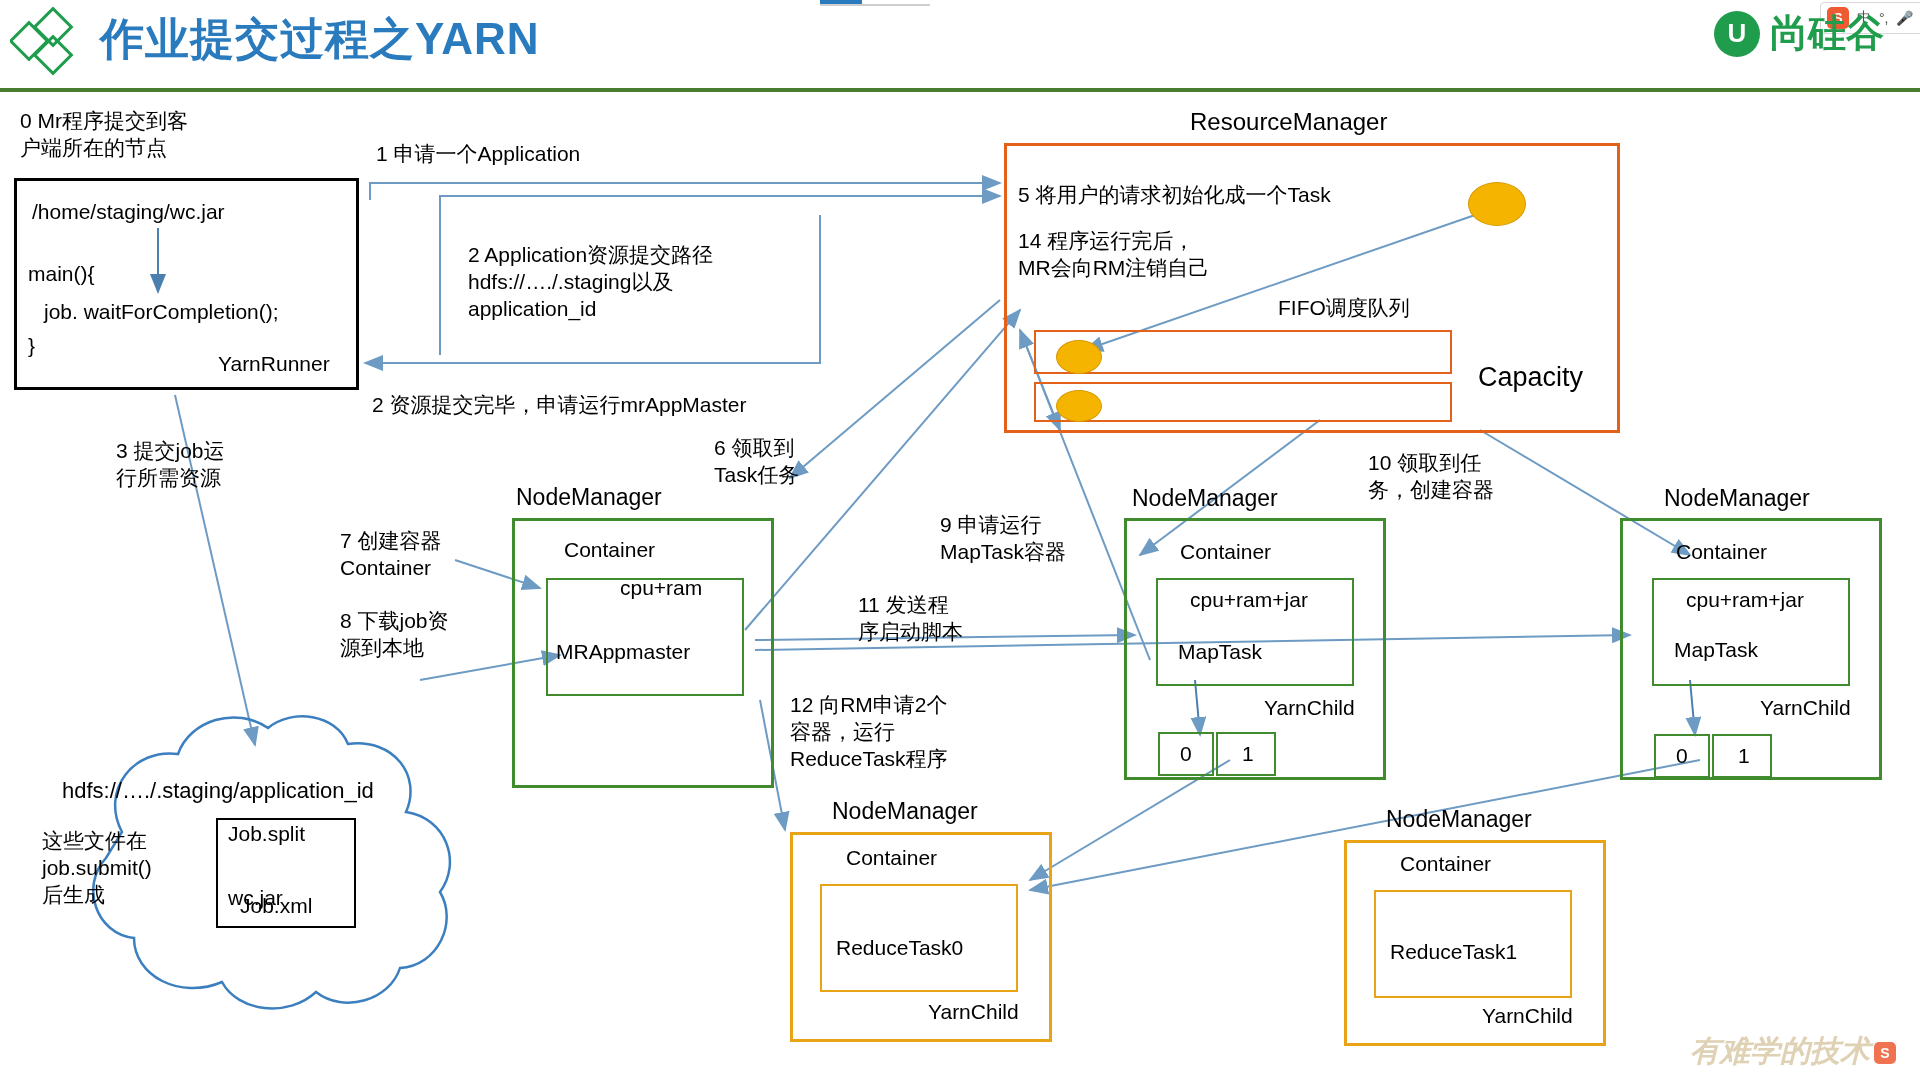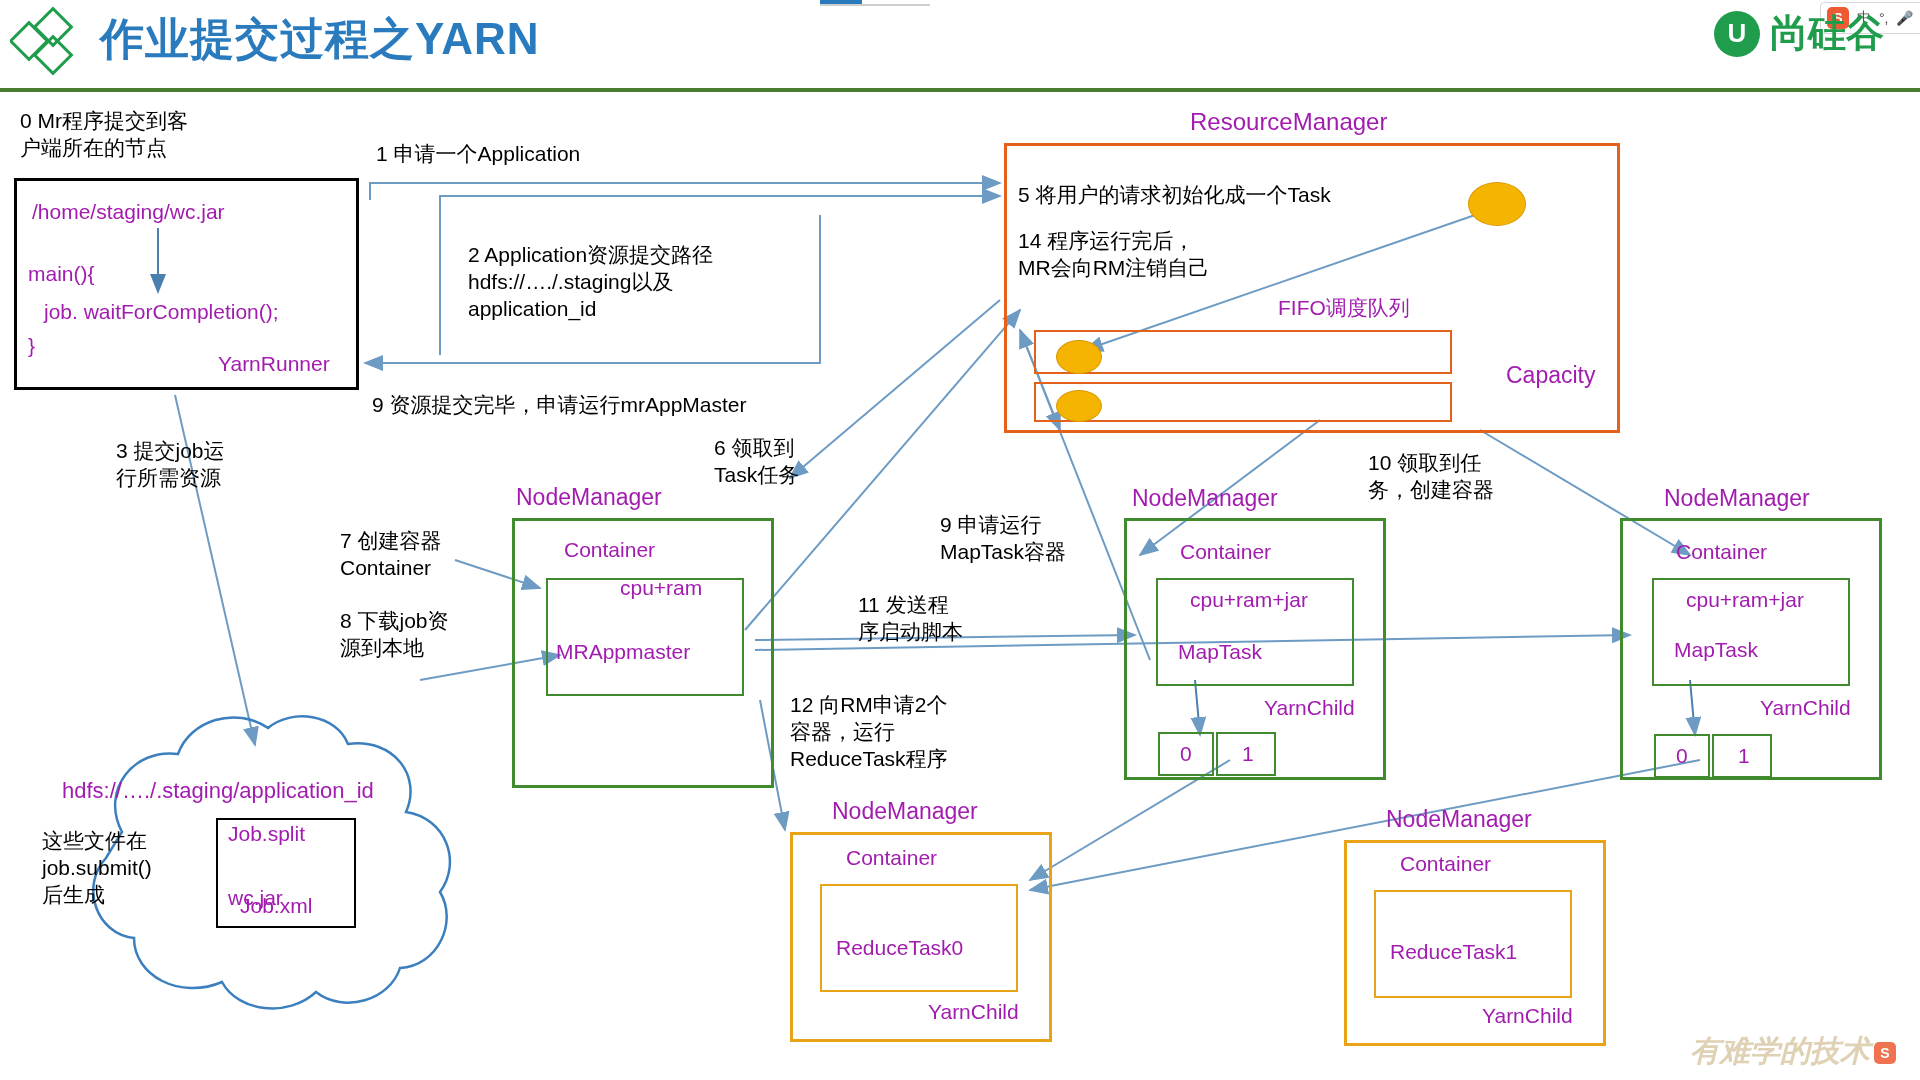--- a/index.html
+++ b/index.html
@@ -127,21 +127,21 @@
     background: transparent;
   }
   .box-black { border: 3px solid #000; }
   .box-orange { border: 3px solid #e2621b; }
   .box-green { border: 3px solid #3f8b2e; }
   .box-amber { border: 3px solid #e8a317; }
   .box-thin-green { border: 2.5px solid #3f8b2e; }
   .label {
     position: absolute;
     font-size: 21px;
-    color: #a21caf;
+    color: #000000;
     white-space: nowrap;
   }
   .ellipse {
     position: absolute;
     background: #f5b400;
     border: 1.5px solid #d99a00;
     border-radius: 50%;
   }
   .cloud {
     position: absolute;
@@ -274,21 +274,21 @@
   <div class="label" style="left:32px; top:200px;">/home/staging/wc.jar</div>
   <div class="label" style="left:28px; top:262px;">main(){</div>
   <div class="label" style="left:44px; top:300px;">job. waitForCompletion();</div>
   <div class="label" style="left:28px; top:334px;">}</div>
   <div class="label" style="left:196px; top:352px;margin-left:22px;">YarnRunner</div>
 
   <div class="txt" style="left:376px; top:141px;">1 申请一个Application</div>
   <div class="txt" style="left:468px; top:242px;">2 Application资源提交路径
 hdfs://…./.staging以及
 application_id</div>
-  <div class="txt" style="left:372px; top:392px;">9 资源提交完毕，申请运行mrAppMaster</div>
+  <div class="txt" style="left:372px; top:392px;">2 资源提交完毕，申请运行mrAppMaster</div>
   <div class="txt" style="left:100px; top:438px;margin-left:16px;">3 提交job运
 行所需资源</div>
   <div class="txt" style="left:714px; top:435px;">6 领取到
 Task任务</div>
   <div class="txt" style="left:340px; top:528px;">7 创建容器
 Container</div>
   <div class="txt" style="left:340px; top:608px;">8 下载job资
 源到本地</div>
   <div class="txt" style="left:940px; top:512px;">9 申请运行
 MapTask容器</div>
@@ -304,21 +304,21 @@
   <div class="box box-orange" style="left:1004px; top:143px; width:616px; height:290px;"></div>
   <div class="txt" style="left:1018px; top:182px;">5 将用户的请求初始化成一个Task</div>
   <div class="txt" style="left:1018px; top:228px;">14 程序运行完后，
 MR会向RM注销自己</div>
   <div class="ellipse" style="left:1468px; top:182px; width:56px; height:42px;"></div>
   <div class="label" style="left:1278px; top:294px;">FIFO调度队列</div>
   <div class="box box-orange" style="left:1034px; top:330px; width:418px; height:44px; border-width:2.5px;"></div>
   <div class="ellipse" style="left:1056px; top:340px; width:44px; height:32px;"></div>
   <div class="box box-orange" style="left:1034px; top:382px; width:418px; height:40px; border-width:2.5px;"></div>
   <div class="ellipse" style="left:1056px; top:390px; width:44px; height:30px;"></div>
-  <div class="label" style="left:1478px; top:362px; font-size:23px;margin-left:28px;">Capacity</div>
+  <div class="label" style="left:1478px; top:362px; font-size:27px;">Capacity</div>
 
   <div class="label" style="left:516px; top:484px; font-size:23px;">NodeManager</div>
   <div class="box box-green" style="left:512px; top:518px; width:262px; height:270px;"></div>
   <div class="label" style="left:564px; top:538px;">Container</div>
   <div class="box box-thin-green" style="left:546px; top:578px; width:198px; height:118px;"></div>
   <div class="label" style="left:620px; top:576px;">cpu+ram</div>
   <div class="label" style="left:556px; top:640px;">MRAppmaster</div>
 
   <div class="label" style="left:1132px; top:485px; font-size:23px;">NodeManager</div>
   <div class="box box-green" style="left:1124px; top:518px; width:262px; height:262px;"></div>

